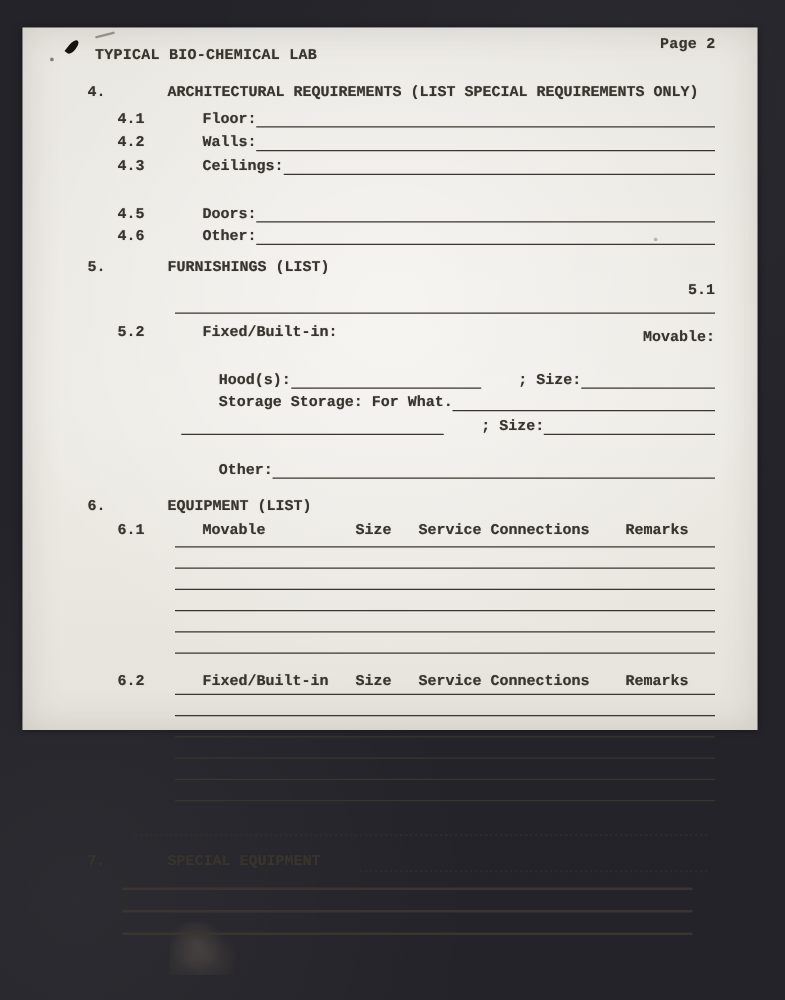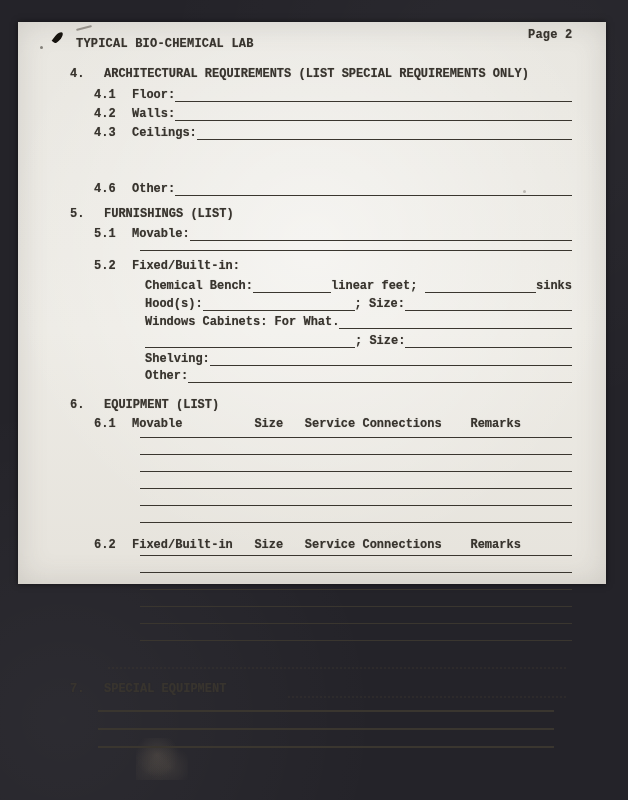--- a/index.html
+++ b/index.html
@@ -23,21 +23,21 @@
     color:#38342e;
     text-decoration:underline;
   }
   .txt{position:absolute;font-size:12px;font-weight:bold;white-space:pre;
        letter-spacing:0.2px;text-shadow:0 0 0.7px rgba(56,52,46,0.55);}
   .row{position:absolute;display:flex;align-items:flex-end;height:16px;
        left:76px;right:34px;}
   .row .num{flex:0 0 38px;font-size:12px;font-weight:bold;white-space:pre;
        text-shadow:0 0 0.7px rgba(56,52,46,0.55);}
   .row .lbl{flex:0 0 auto;font-size:12px;font-weight:bold;white-space:pre;
-       text-shadow:0 0 0.7px rgba(56,52,46,0.55);}
+       text-shadow:0 0 0.7px rgba(56,52,46,0.55);margin-left:30px;}
   .row .fill{flex:1 1 auto;border-bottom:1.6px solid #3a362f;height:13px;}
   .row .seg{flex:0 0 auto;border-bottom:1.6px solid #3a362f;height:13px;}
   .hrow{left:52px;}
   .hrow .num{flex:0 0 34px;}
   .uline{position:absolute;border-bottom:1.6px solid #3a362f;height:0;}
   .u7{border-bottom-width:2px;}
   .speckle{position:absolute;border-top:2px dotted rgba(70,62,52,0.28);height:0;}
   .stain{position:absolute;left:118px;top:716px;width:52px;height:42px;
       background:
         radial-gradient(circle at 40% 40%, rgba(110,100,86,0.34), transparent 55%),
@@ -82,73 +82,67 @@
   <div class="row" style="top:83px;">
     <span class="num">4.2</span>
     <span class="lbl">Walls:</span>
     <span class="fill"></span>
   </div>
   <div class="row" style="top:102px;">
     <span class="num">4.3</span>
     <span class="lbl">Ceilings:</span>
     <span class="fill"></span>
   </div>
+  <div class="row" style="top:140px;">
+    <span class="num">4.5</span>
+    <span class="lbl">Doors:</span>
+    <span class="fill"></span>
+  </div>
   <div class="row" style="top:158px;">
     <span class="num">4.6</span>
     <span class="lbl">Other:</span>
     <span class="fill"></span>
   </div>
 
   <div class="row hrow" style="top:183px;">
     <span class="num">5.</span>
     <span class="lbl">FURNISHINGS (LIST)</span>
   </div>
 
-  <div class="row" style="top:203px;">
+  <div class="row" style="top:203px;flex-direction:column;">
     <span class="num">5.1</span>
     <span class="lbl">Movable:</span>
     <span class="fill"></span>
   </div>
   <div class="uline" style="left:122px;right:34px;top:228px;"></div>
 
   <div class="row" style="top:235px;">
     <span class="num">5.2</span>
     <span class="lbl">Fixed/Built-in:</span>
   </div>
 
-  <div class="row" style="top:255px;left:127px;">
-    <span class="lbl">Chemical Bench:</span>
-    <span class="seg" style="width:78px;"></span>
-    <span class="lbl">linear feet; </span>
-    <span class="fill"></span>
-    <span class="lbl">sinks</span>
-  </div>
 
   <div class="row" style="top:273px;left:127px;">
     <span class="lbl">Hood(s):</span>
     <span class="seg" style="width:152px;"></span>
     <span class="lbl">; Size:</span>
     <span class="fill"></span>
   </div>
 
   <div class="row" style="top:291px;left:127px;">
-    <span class="lbl">Windows Cabinets: For What.</span>
+    <span class="lbl">Storage Storage: For What.</span>
     <span class="fill"></span>
   </div>
 
   <div class="row" style="top:310px;left:127px;">
     <span class="seg" style="width:210px;"></span>
     <span class="lbl">; Size:</span>
     <span class="fill"></span>
   </div>
 
-  <div class="row" style="top:328px;left:127px;">
-    <span class="lbl">Shelving:</span>
-    <span class="fill"></span>
-  </div>
 
   <div class="row" style="top:345px;left:127px;">
     <span class="lbl">Other:</span>
     <span class="fill"></span>
   </div>
 
   <div class="row hrow" style="top:374px;">
     <span class="num">6.</span>
     <span class="lbl">EQUIPMENT (LIST)</span>
   </div>

